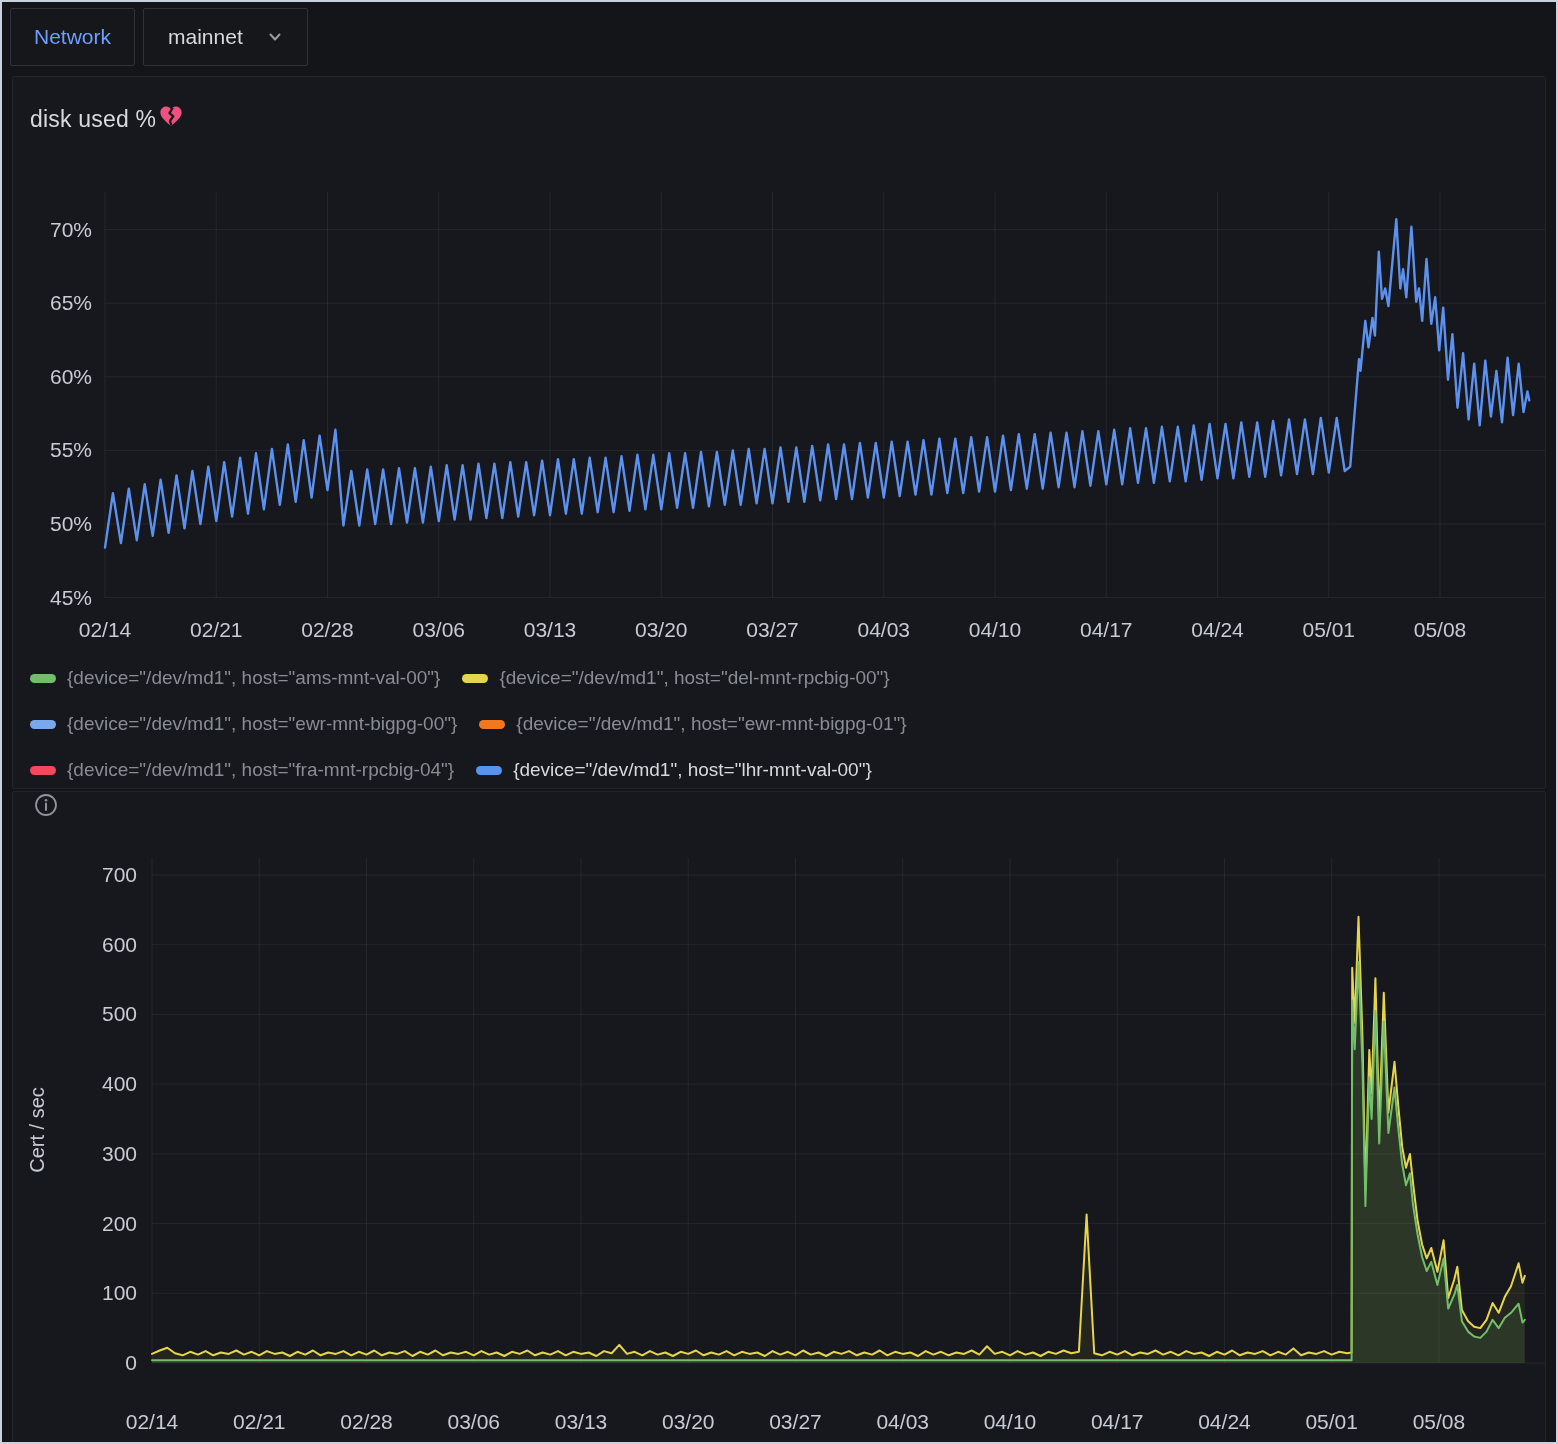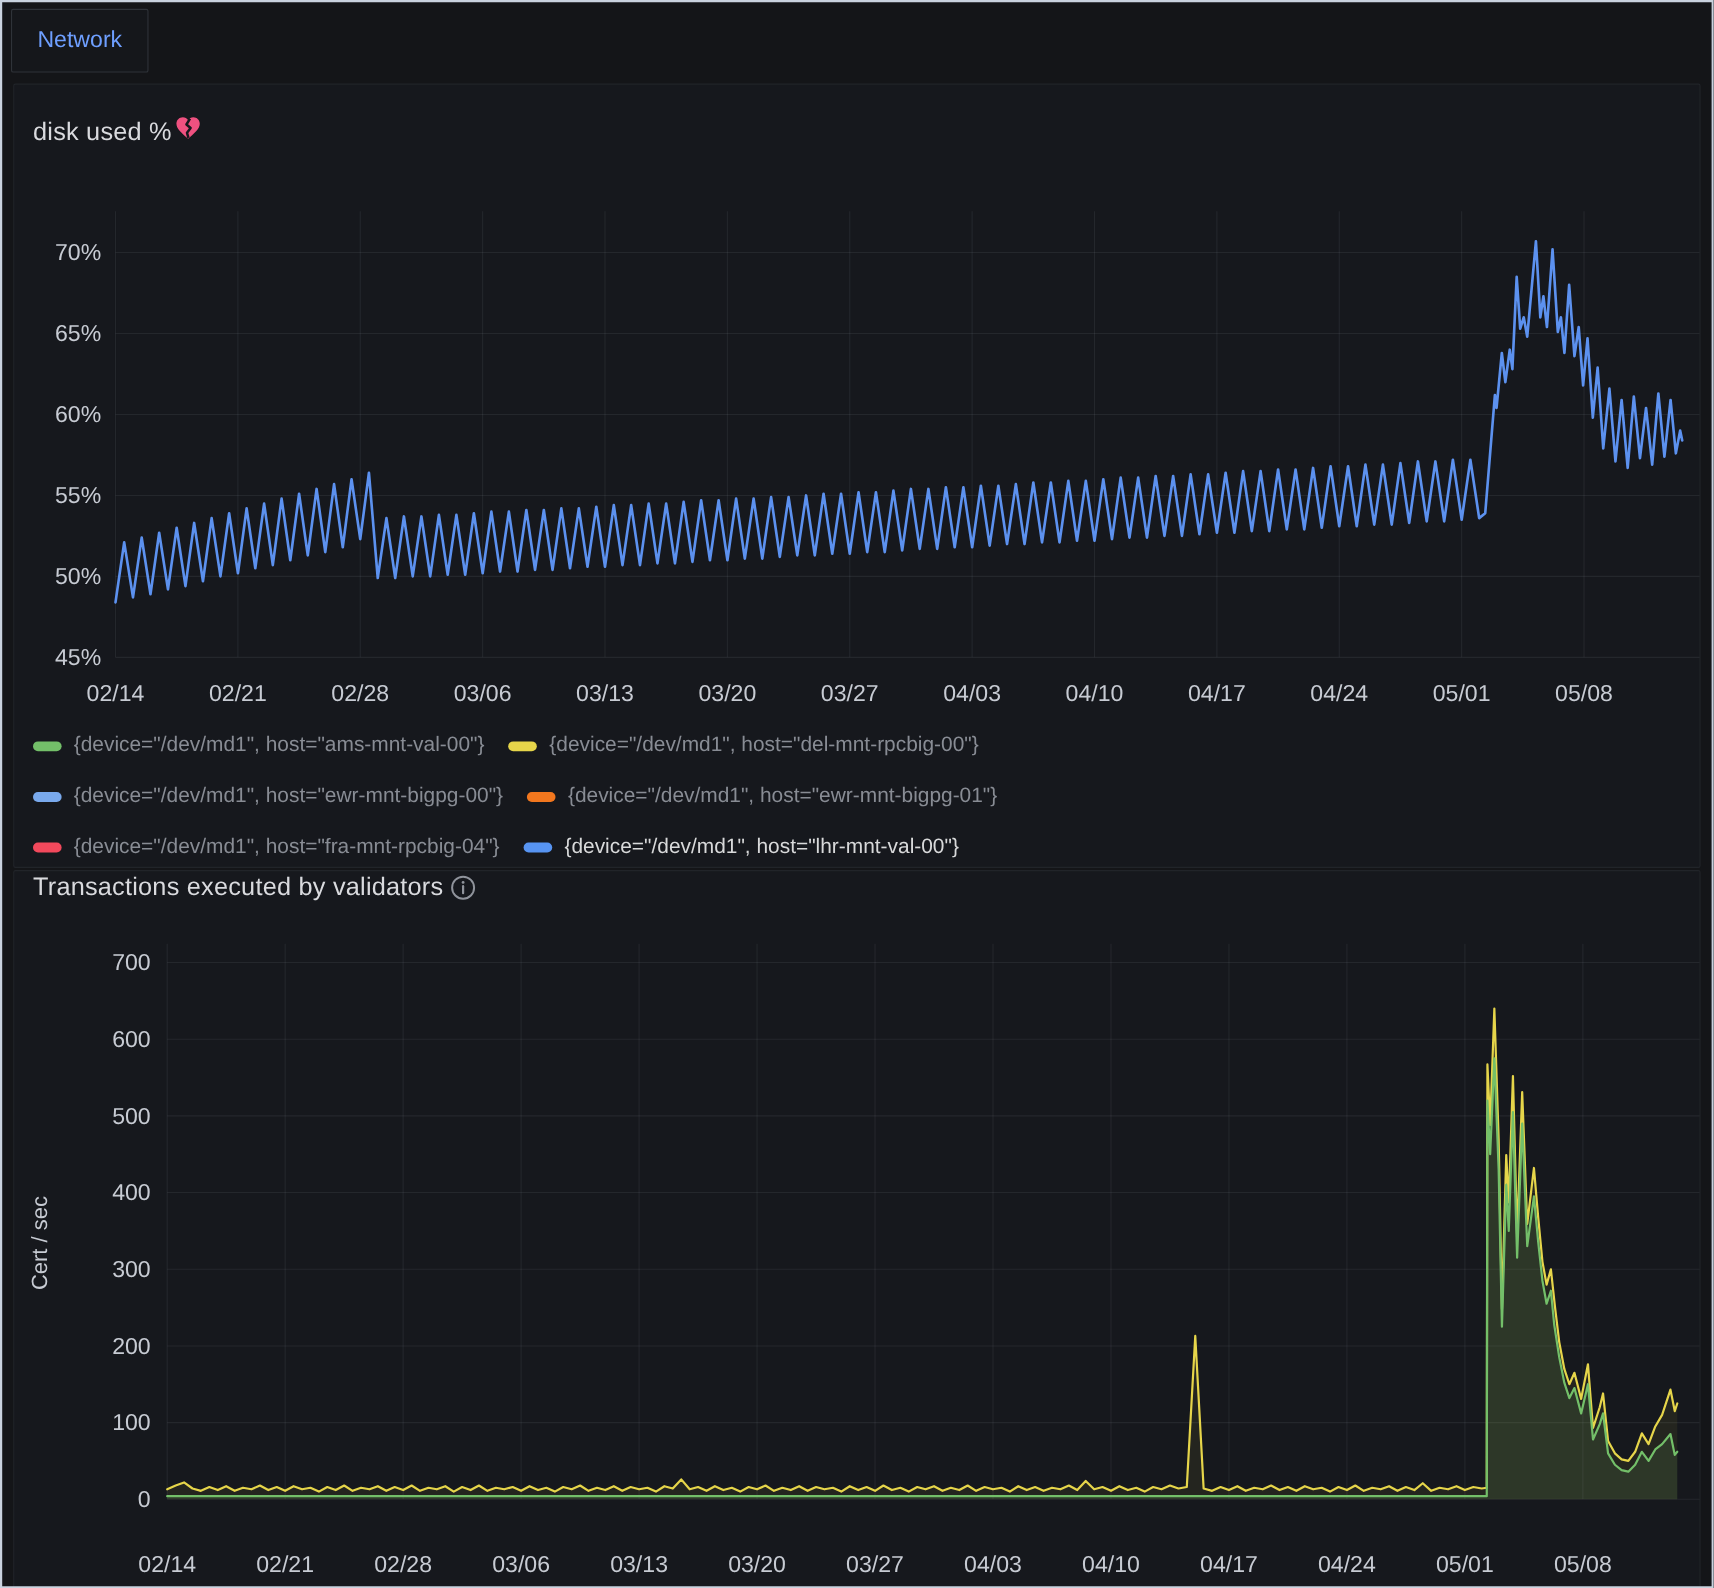--- a/index.html
+++ b/index.html
@@ -41,20 +41,28 @@
   .info-icon { display:inline-flex; margin-left:4px; }
 </style>
 </head>
 <body>
 
 <div id="root">
 
   <div class="topbar">
     <div class="varbox var-label">
       <span>Network</span>
+    </div>
+    <div class="varbox var-value">
+      <span>mainnet</span>
+      <span class="chev">
+        <svg width="16" height="16" viewBox="0 0 16 16">
+            <path d="M3.5 5.5 L8 10.5 L12.5 5.5" fill="none" stroke="#989ca4" stroke-width="2" stroke-linecap="round" stroke-linejoin="round"></path>
+          </svg>
+      </span>
     </div>
   </div>
 
   <div class="panel" id="panel1"></div>
   <div class="panel" id="panel2"></div>
 
   <svg class="chart" id="c1" viewBox="0 0 1558 1444">
       <line x1="105" y1="192" x2="105" y2="597.6" stroke="rgba(205,212,228,0.08)" stroke-width="1"></line>
       <text x="105" y="637" fill="#c7cbd3" font-size="21" text-anchor="middle" font-family="Liberation Sans, sans-serif">02/14</text>
       <line x1="216.251" y1="192" x2="216.251" y2="597.6" stroke="rgba(205,212,228,0.08)" stroke-width="1"></line>
@@ -148,21 +156,20 @@
     <span>disk used %</span>
     <span>
       <svg width="26" height="26" viewBox="0 0 24 24">
         <path d="M12 21.3C6.6 16.6 2.2 12.9 2.2 8.7 2.2 5.7 4.6 3.3 7.6 3.3c1.8 0 3.5 0.9 4.4 2.4 0.9-1.5 2.6-2.4 4.4-2.4 3 0 5.4 2.4 5.4 5.4 0 4.2-4.4 7.9-9.8 12.6Z" fill="#ef5180"></path>
         <path d="M13.6 4.4 L10.6 9.4 L14.1 12.3 L11.1 16.4 L12.3 20.6" fill="none" stroke="#16181d" stroke-width="2.1" stroke-linejoin="round"></path>
       </svg>
     </span>
   </div>
 
   <div class="panel-title" id="p2-title">
-    <span>Transactions executed by validators</span>
     <span class="info-icon">
       <svg width="24" height="24" viewBox="0 0 24 24">
         <circle cx="12" cy="12" r="10" fill="none" stroke="#8f939b" stroke-width="1.8"></circle>
         <line x1="12" y1="10.6" x2="12" y2="17" stroke="#8f939b" stroke-width="2" stroke-linecap="round"></line>
         <circle cx="12" cy="7.2" r="1.3" fill="#8f939b"></circle>
       </svg>
     </span>
   </div>
 
   <div class="y-axis-title">Cert / sec</div>

